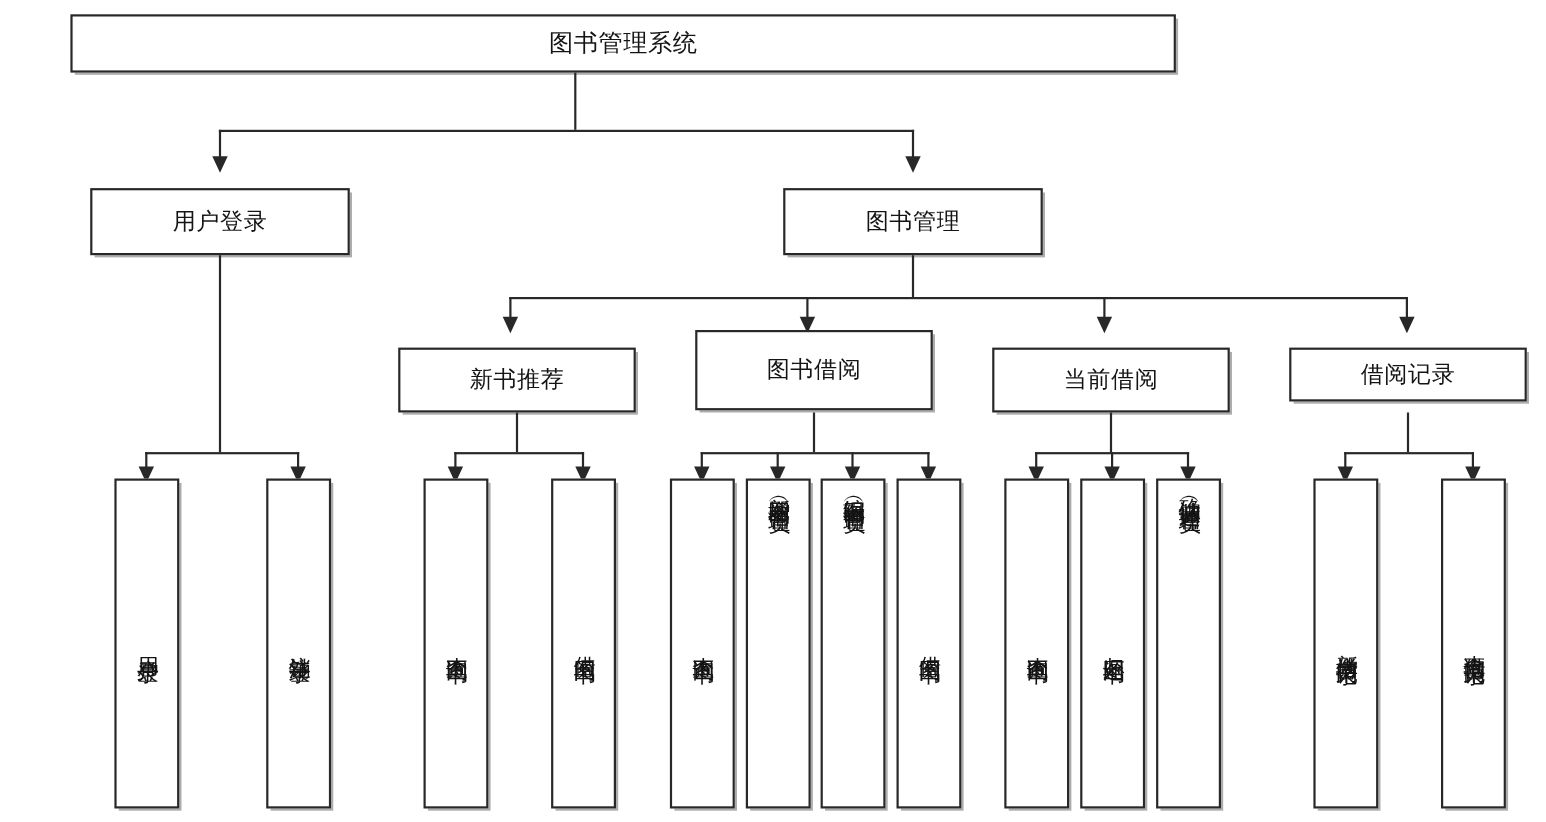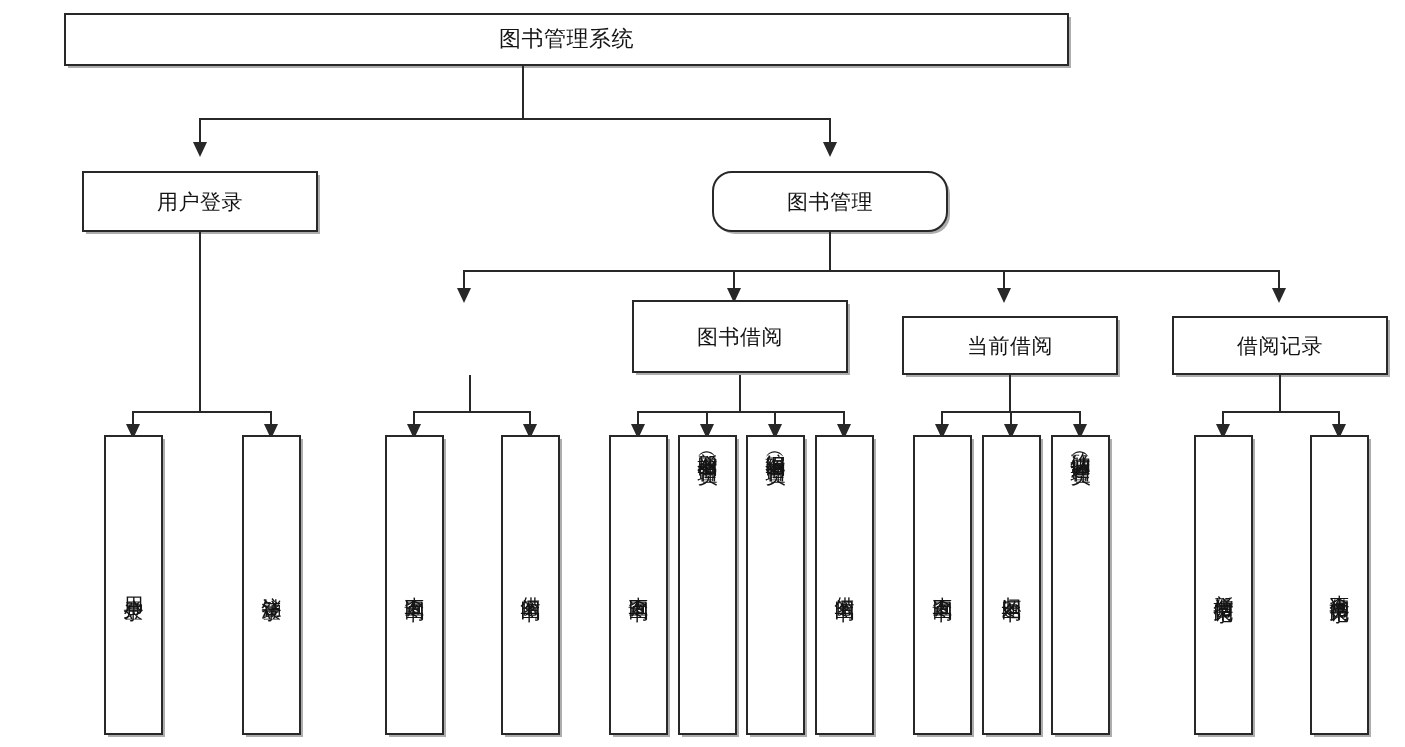--- a/index.html
+++ b/index.html
@@ -101,21 +101,21 @@
   <div class="ln h" style="left:199px; top:118px; width:632px;"></div>
   <div class="ln v" style="left:199px; top:118px; height:26px;"></div>
   <div class="ln v" style="left:829px; top:118px; height:26px;"></div>
   <div class="arrow" style="left:193px; top:142px;"></div>
   <div class="arrow" style="left:823px; top:142px;"></div>
 
   <div class="node lvl2" style="left:82px; top:171px; width:236px; height:61px;">
     <span class="lbl">用户登录</span>
   </div>
 
-  <div class="node lvl2" style="left:712px; top:171px; width:236px; height:61px;border-radius:20px;">
+  <div class="node lvl2" style="left:712px; top:171px; width:236px; height:61px;">
     <span class="lbl">图书管理</span>
   </div>
 
   <div class="ln v" style="left:199px; top:232px; height:179px;"></div>
   <div class="ln h" style="left:132px; top:411px; width:140px;"></div>
   <div class="ln v" style="left:132px; top:411px; height:16px;"></div>
   <div class="ln v" style="left:270px; top:411px; height:16px;"></div>
   <div class="arrow" style="left:126px; top:424px;"></div>
   <div class="arrow" style="left:264px; top:424px;"></div>
 
@@ -123,27 +123,30 @@
   <div class="ln h" style="left:463px; top:270px; width:817px;"></div>
   <div class="ln v" style="left:463px; top:270px; height:20px;"></div>
   <div class="ln v" style="left:733px; top:270px; height:20px;"></div>
   <div class="ln v" style="left:1003px; top:270px; height:20px;"></div>
   <div class="ln v" style="left:1278px; top:270px; height:20px;"></div>
   <div class="arrow" style="left:457px; top:288px;"></div>
   <div class="arrow" style="left:727px; top:288px;"></div>
   <div class="arrow" style="left:997px; top:288px;"></div>
   <div class="arrow" style="left:1272px; top:288px;"></div>
 
+  <div class="node lvl3" style="left:362px; top:316px; width:216px; height:59px;">
+    <span class="lbl">新书推荐</span>
+  </div>
   <div class="node lvl3" style="left:632px; top:300px; width:216px; height:73px;">
     <span class="lbl">图书借阅</span>
   </div>
   <div class="node lvl3" style="left:902px; top:316px; width:216px; height:59px;">
     <span class="lbl">当前借阅</span>
   </div>
-  <div class="node lvl3" style="left:1172px; top:316px; width:216px; height:59px;">
+  <div class="node lvl3" style="left:1172px; top:316px; width:216px; height:49px;">
     <span class="lbl">借阅记录</span>
   </div>
 
   <div class="ln v" style="left:469px; top:375px; height:36px;"></div>
   <div class="ln h" style="left:413px; top:411px; width:118px;"></div>
   <div class="ln v" style="left:413px; top:411px; height:16px;"></div>
   <div class="ln v" style="left:529px; top:411px; height:16px;"></div>
   <div class="arrow" style="left:407px; top:424px;"></div>
   <div class="arrow" style="left:523px; top:424px;"></div>
 

